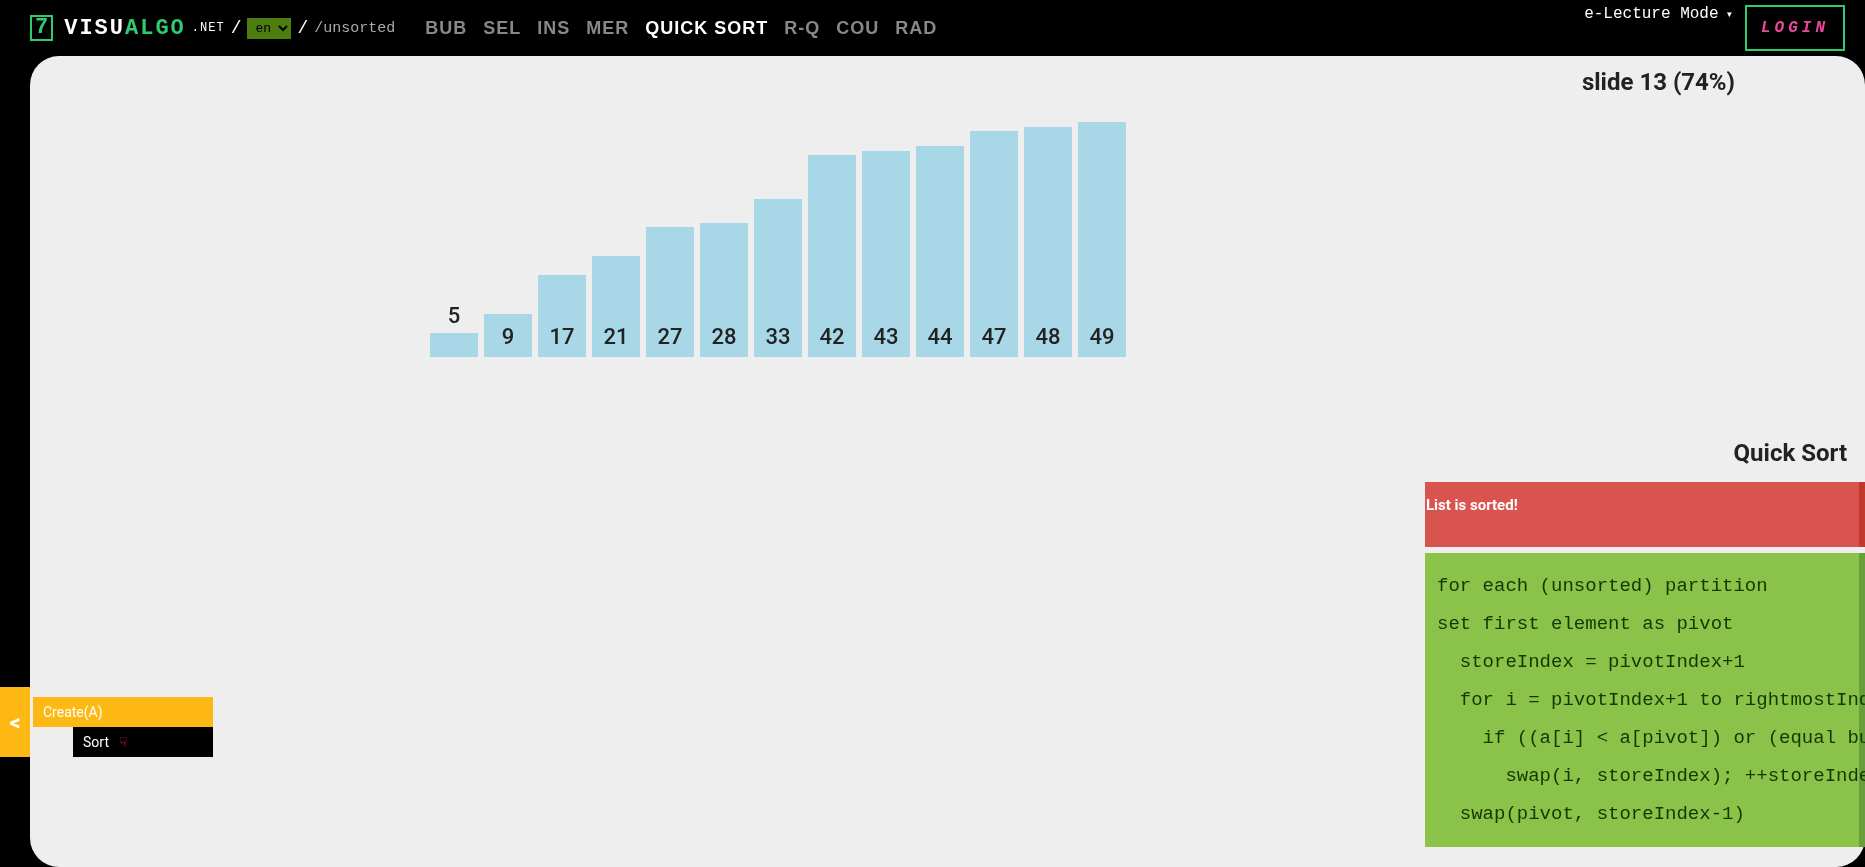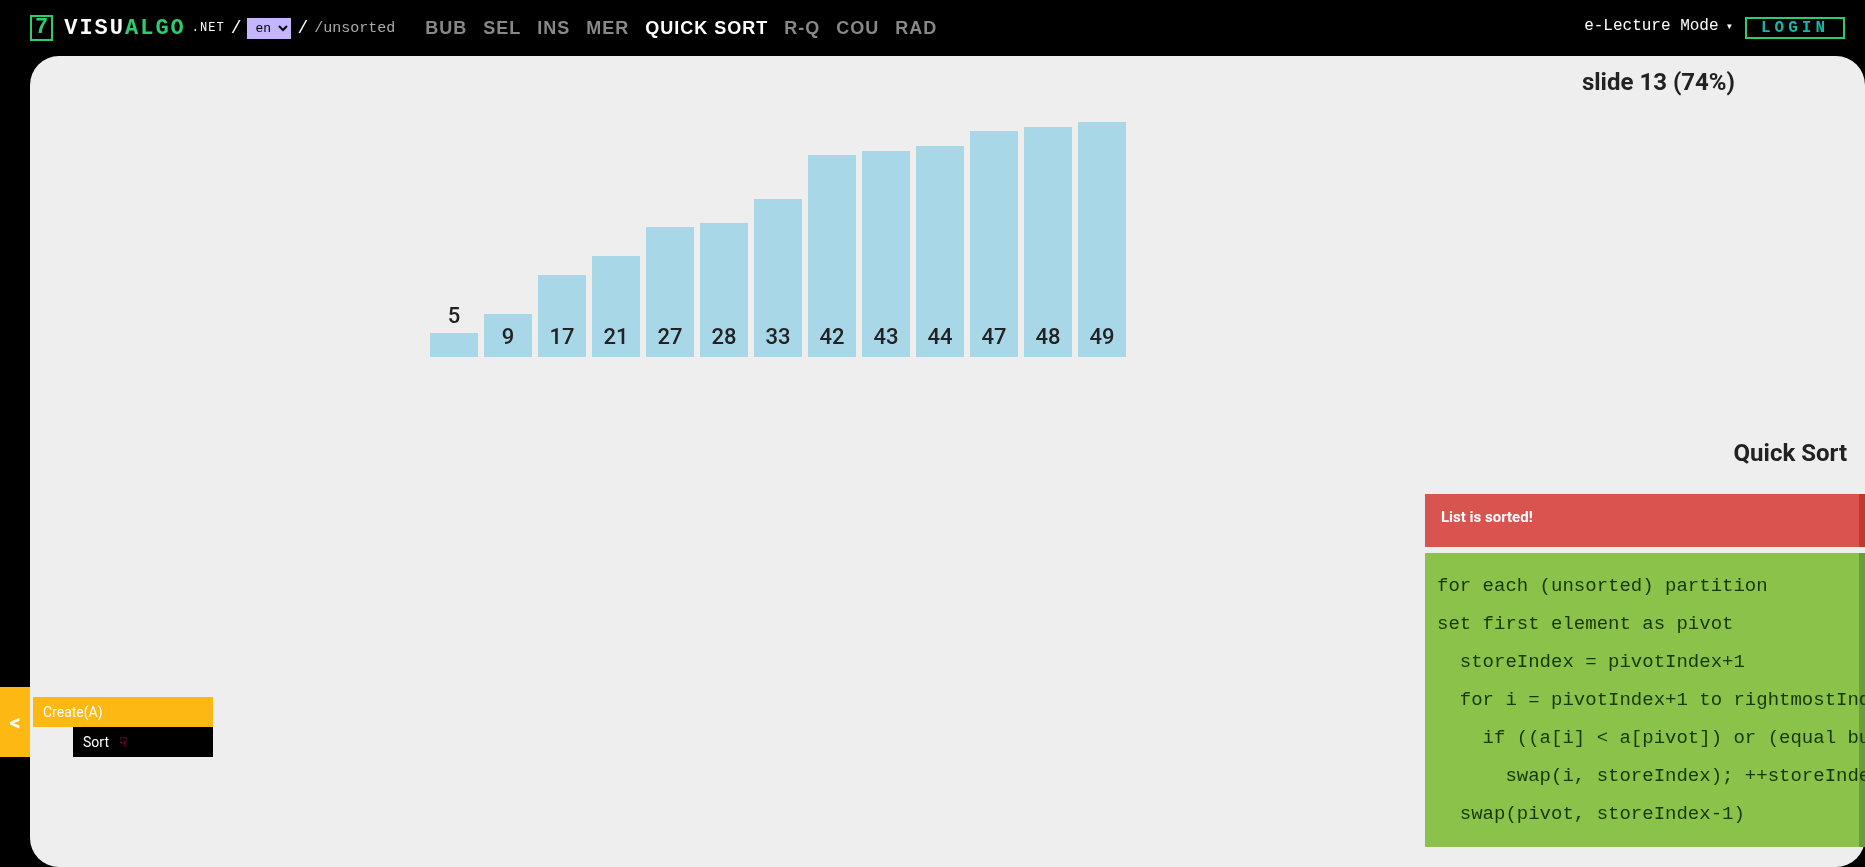--- a/index.html
+++ b/index.html
@@ -37,21 +37,21 @@
     font-size: 22px;
     font-weight: bold;
     letter-spacing: 2px;
     margin-left: 7px;
   }
   .logo-text .visu { color: #fff; }
   .logo-text .algo { color: #2ecc71; }
   .logo-net { font-size: 12px; color: #fff; margin-left: 2px; letter-spacing: 1px;}
   .slash { color:#fff; font-size:18px; margin: 0 6px;}
   .lang-select {
-    background: #c4b5fd;
+    background: #4d7c0f;
     color: #000;
     font-size: 13px;
     padding: 2px 4px;
     border: none;
     font-family: inherit;
   }
   .path { color: #aaa; font-size: 15px; margin-left: 6px; font-family: "Courier New", monospace;}
   .nav-algos {
     display: flex;
     gap: 16px;
@@ -70,27 +70,28 @@
     gap: 12px;
   }
   .lecture-mode {
     color: #fff;
     font-size: 16px;
     cursor: pointer;
   }
   .lecture-mode::after { content: " ▾"; font-size: 12px; }
   .login-btn {
     border: 2px solid #2ecc71;
-    color: #14b8a6;
-    padding: 0 14px;
+    color: #ec4899;
+    padding: 12px 14px;
     font-size: 16px;
     letter-spacing: 4px;
     font-family: "Courier New", monospace;
     font-weight: bold;
     cursor: pointer;
+    font-style: italic;
   }
   .canvas {
     position: absolute;
     top: 56px;
     left: 30px;
     right: 0;
     bottom: 0;
     background: #eee;
     border-radius: 29px;
   }
@@ -140,26 +141,26 @@
     bottom: 400px;
     font-size: 24px;
     font-weight: bold;
     color: #222;
   }
   .status-panel {
     position: absolute;
     right: 0;
     bottom: 320px;
     width: 440px;
-    height: 53px;
+    height: 65px;
     background: #d9534f;
     color: #fff;
     font-size: 15px;
     font-weight: bold;
-    padding: 14px 16px;
+    padding: 14px 1px;
     border-right: 6px solid #c0392b;
   }
   .code-panel {
     position: absolute;
     right: 0;
     bottom: 20px;
     width: 440px;
     background: #8bc34a;
     color: #163700;
     font-family: "Courier New", monospace;

